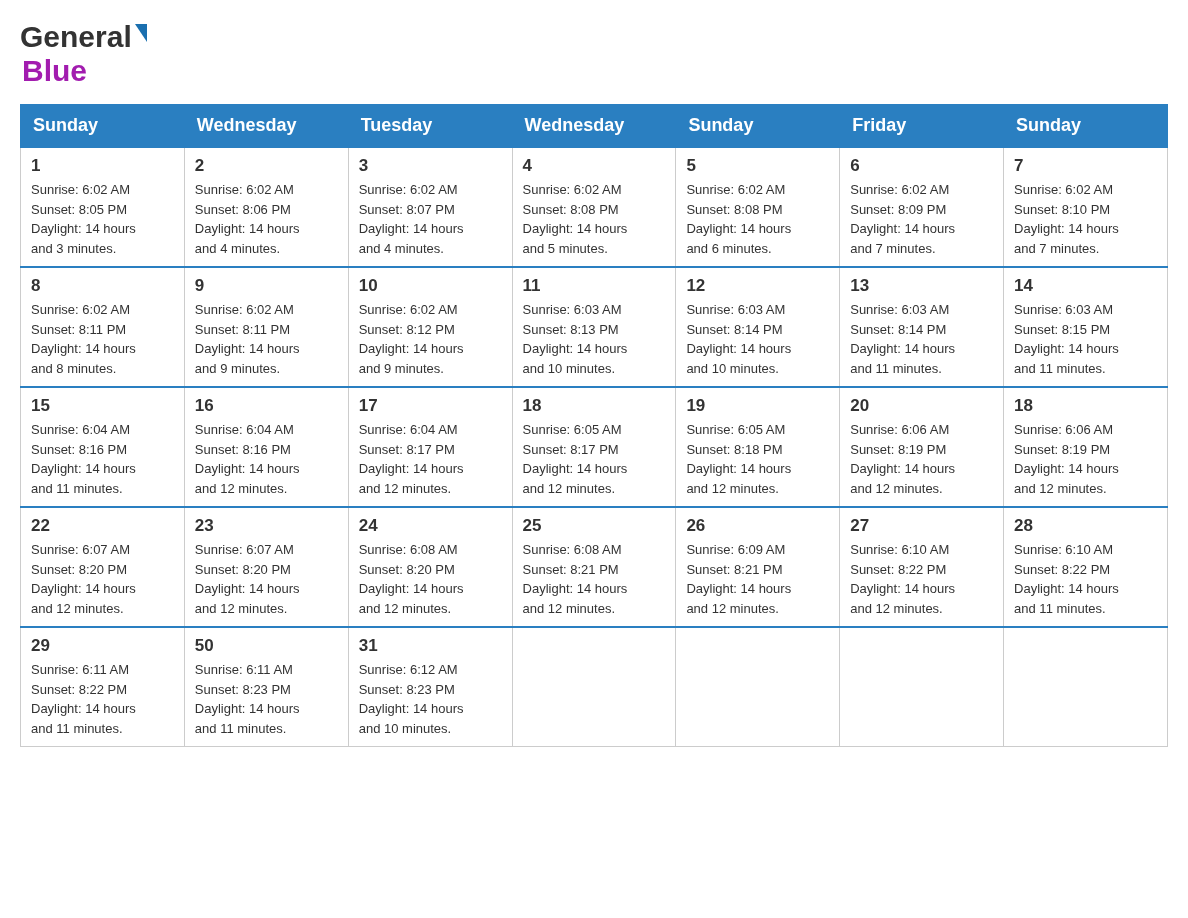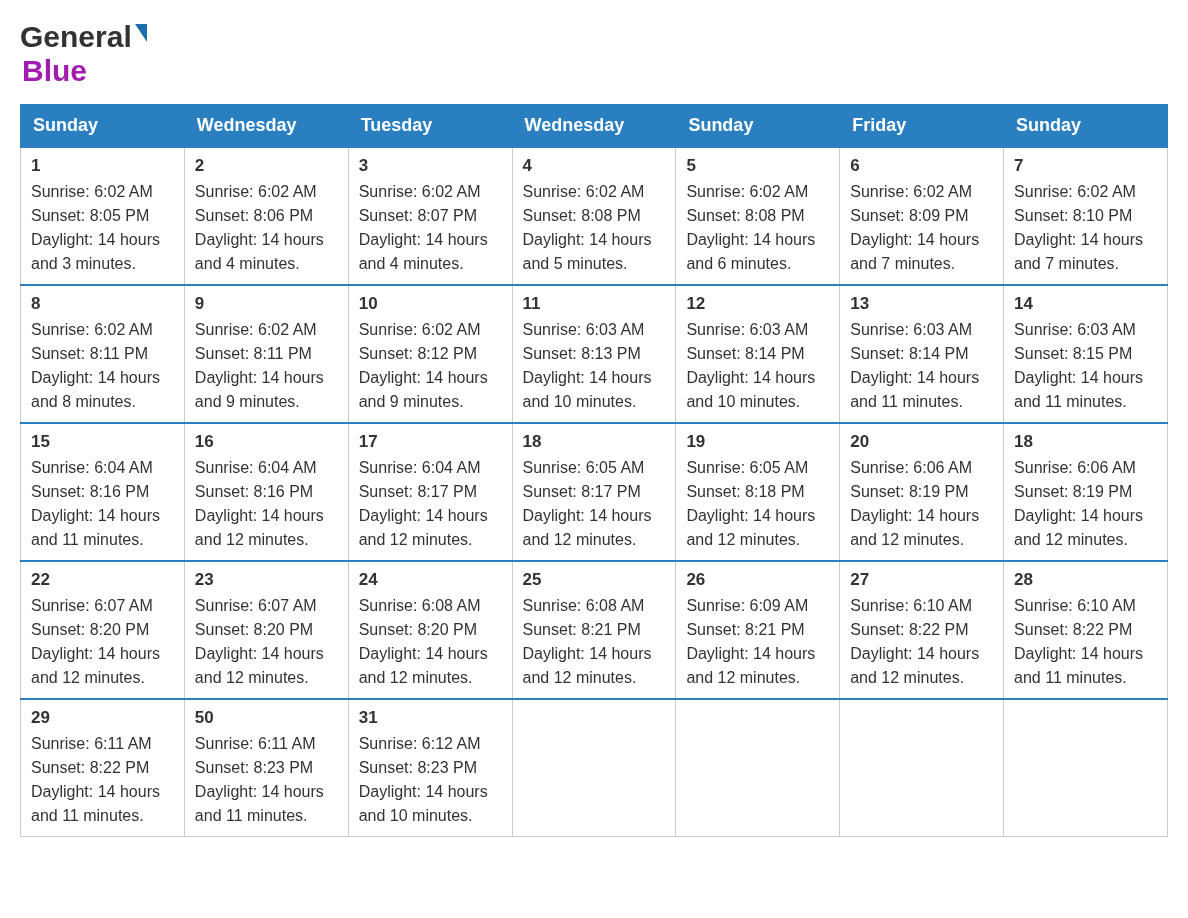--- a/index.html
+++ b/index.html
@@ -61,21 +61,21 @@
       width: calc(100% / 7);
       min-height: 100px;
     }
     .day-number {
       font-size: 17px;
       font-weight: bold;
       display: block;
       margin-bottom: 4px;
     }
     .day-info {
-      font-size: 16px;
+      font-size: 13px;
       line-height: 1.5;
     }
     .empty-cell {
       border-top: 2px solid #2a7fc1;
     }
   </style>
 </head>
 <body>
 
 <div class="header">

